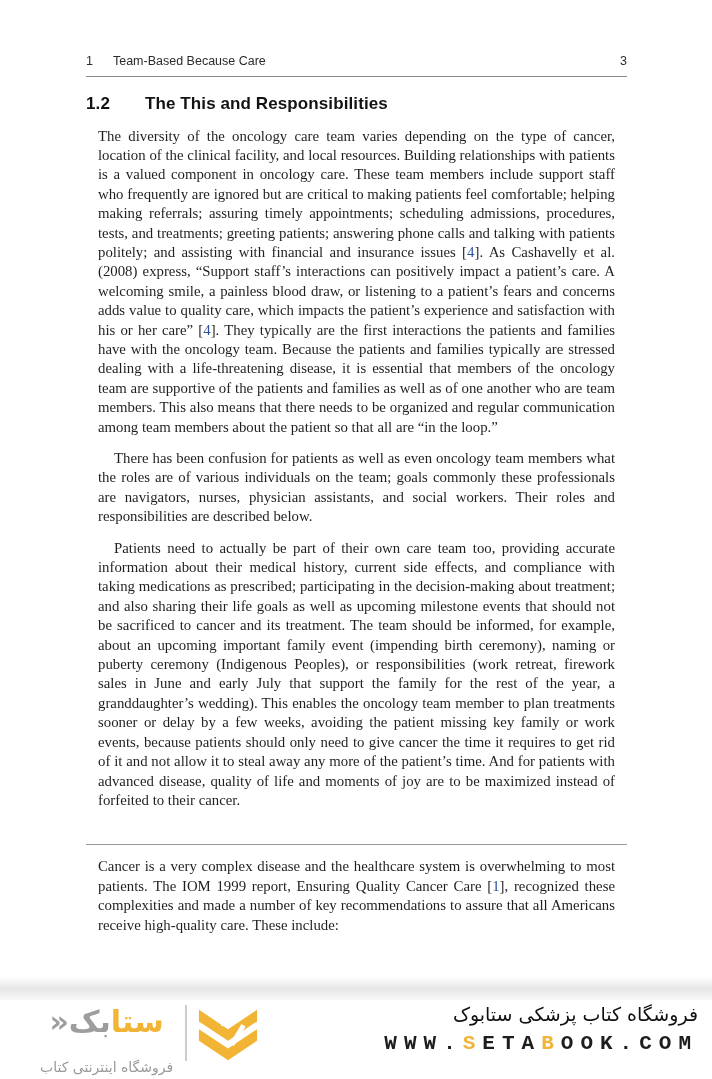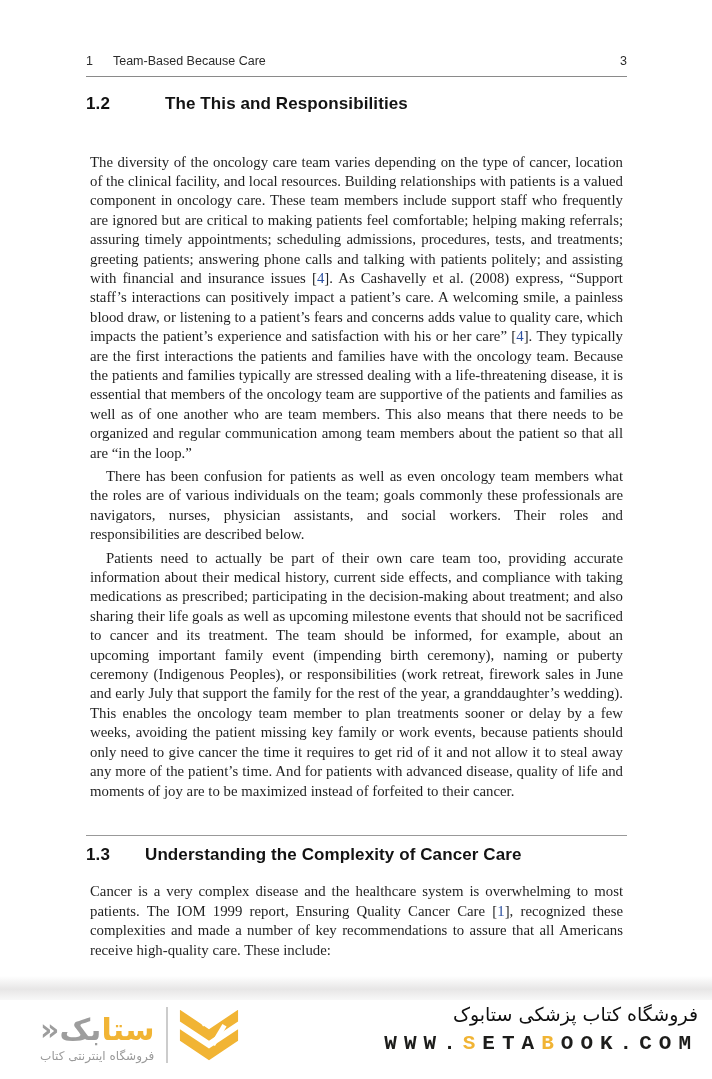--- a/index.html
+++ b/index.html
@@ -18,53 +18,53 @@
   .header-rule{position:absolute;left:86px;right:85px;top:76px;border-top:1.2px solid #8a8a8a;}
 
   
   .content{position:absolute;left:86px;right:85px;top:94px;}
 
   .section-heading{
     display:flex;font-family:"Liberation Sans",sans-serif;font-weight:bold;
     font-size:17px;line-height:20.5px;color:#131313;letter-spacing:.1px;
   }
   .section-number{width:59px;flex:none;}
-  .sec12-heading{margin-bottom:38px;gap:20px;}
+  .sec12-heading{margin-bottom:9px;}
 
   p.body-par{
-    margin:4px;font-size:14.8px;line-height:19.4px;text-align:justify;
+    margin:12px;font-size:14.8px;line-height:19.4px;text-align:justify;
     color:#1f1f1f;
   }
   p.indent{text-indent:16px;}
 
   .section-rule{border:none;border-top:1.2px solid #999;margin:34px 0 0 0;}
   .sec13-heading{margin-top:9px;margin-bottom:17px;}
 
   .run-cite{color:#2b4fa0;}
   .run-i{}
 
   
   .page-shadow{
     position:absolute;left:0;top:976px;width:712px;height:24px;
     background:linear-gradient(180deg,#ffffff 0%,#e7e6e6 55%,#f8f8f8 100%);
   }
 
   
   .watermark{position:absolute;left:0;top:1000px;width:712px;height:79px;background:#ffffff;}
-  .logo{position:absolute;left:40px;top:5px;display:flex;align-items:flex-end;}
+  .logo{position:absolute;left:40px;top:5px;display:flex;align-items:flex-start;}
   .logo-textblock{text-align:center;}
   .logo-wordmark{
     font-family:"DejaVu Sans",sans-serif;font-weight:bold;font-size:30px;
     line-height:34px;direction:rtl;white-space:nowrap;
   }
   .wm-accent{color:#f1b434;}
   .wm-gray{color:#9d9d9d;}
   .logo-subtitle{
-    font-family:"DejaVu Sans",sans-serif;font-size:12px;color:#9a9a9a;
-    direction:rtl;margin-top:2px;white-space:nowrap;
+    font-family:"DejaVu Sans",sans-serif;font-size:14px;color:#9a9a9a;
+    direction:rtl;margin-top:20px;white-space:nowrap;
   }
   .logo-divider{width:2px;height:56px;background:#cccccc;margin:0 10px 0 12px;}
   .logo-icon{width:62px;height:58px;}
 
   .store-info{position:absolute;right:14px;top:1px;}
   .store-fa{
     font-family:"DejaVu Sans",sans-serif;font-size:19px;color:#101010;
     direction:rtl;line-height:26px;white-space:nowrap;
   }
   .store-url{
@@ -94,24 +94,20 @@
         <span>The This and Responsibilities</span><br>
       </span>
     </div>
 
     <p class="body-par"><span>The diversity of the oncology care team varies depending on the type of cancer, location of the clinical facility, and local resources. Building relationships with patients is a valued component in oncology care. These team members include support staff who frequently are ignored but are critical to making patients feel comfortable; helping making referrals; assuring timely appointments; scheduling admissions, procedures, tests, and treatments; greeting patients; answering phone calls and talking with patients politely; and assisting with financial and insurance issues [</span><span class="run-cite">4</span><span>]. As Cashavelly et al. (2008) express, “Support staff’s interactions can positively impact a patient’s care. A welcoming smile, a painless blood draw, or listening to a patient’s fears and concerns adds value to quality care, which impacts the patient’s experience and satisfaction with his or her care” [</span><span class="run-cite">4</span><span>]. They typically are the first interactions the patients and families have with the oncology team. Because the patients and families typically are stressed dealing with a life-threatening disease, it is essential that members of the oncology team are supportive of the patients and families as well as of one another who are team members. This also means that there needs to be organized and regular communication among team members about the patient so that all are “in the loop.”</span></p>
     <p class="body-par indent"><span>There has been confusion for patients as well as even oncology team members what the roles are of various individuals on the team; goals commonly these professionals are navigators, nurses, physician assistants, and social workers. Their roles and responsibilities are described below.</span></p>
     <p class="body-par indent"><span>Patients need to actually be part of their own care team too, providing accurate information about their medical history, current side effects, and compliance with taking medications as prescribed; participating in the decision-making about treatment; and also sharing their life goals as well as upcoming milestone events that should not be sacrificed to cancer and its treatment. The team should be informed, for example, about an upcoming important family event (impending birth ceremony), naming or puberty ceremony (Indigenous Peoples), or responsibilities (work retreat, firework sales in June and early July that support the family for the rest of the year, a granddaughter’s wedding). This enables the oncology team member to plan treatments sooner or delay by a few weeks, avoiding the patient missing key family or work events, because patients should only need to give cancer the time it requires to get rid of it and not allow it to steal away any more of the patient’s time. And for patients with advanced disease, quality of life and moments of joy are to be maximized instead of forfeited to their cancer.</span></p>
 
     <hr class="section-rule">
 
-    <div class="section-heading sec13-heading">
-      <span class="section-number">1.3</span>
-      <span class="section-title">Understanding the Complexity of Cancer Care</span>
-    </div>
 
     <p class="body-par"><span>Cancer is a very complex disease and the healthcare system is overwhelming to most patients. The IOM 1999 report, </span><span class="run-i">Ensuring Quality Cancer Care</span><span> [</span><span class="run-cite">1</span><span>], recognized these complexities and made a number of key recommendations to assure that all Americans receive high-quality care. These include:</span></p>
 
   </div>
 
   <div class="page-shadow"></div>
 
   <div class="watermark">
 
     <div class="logo">

